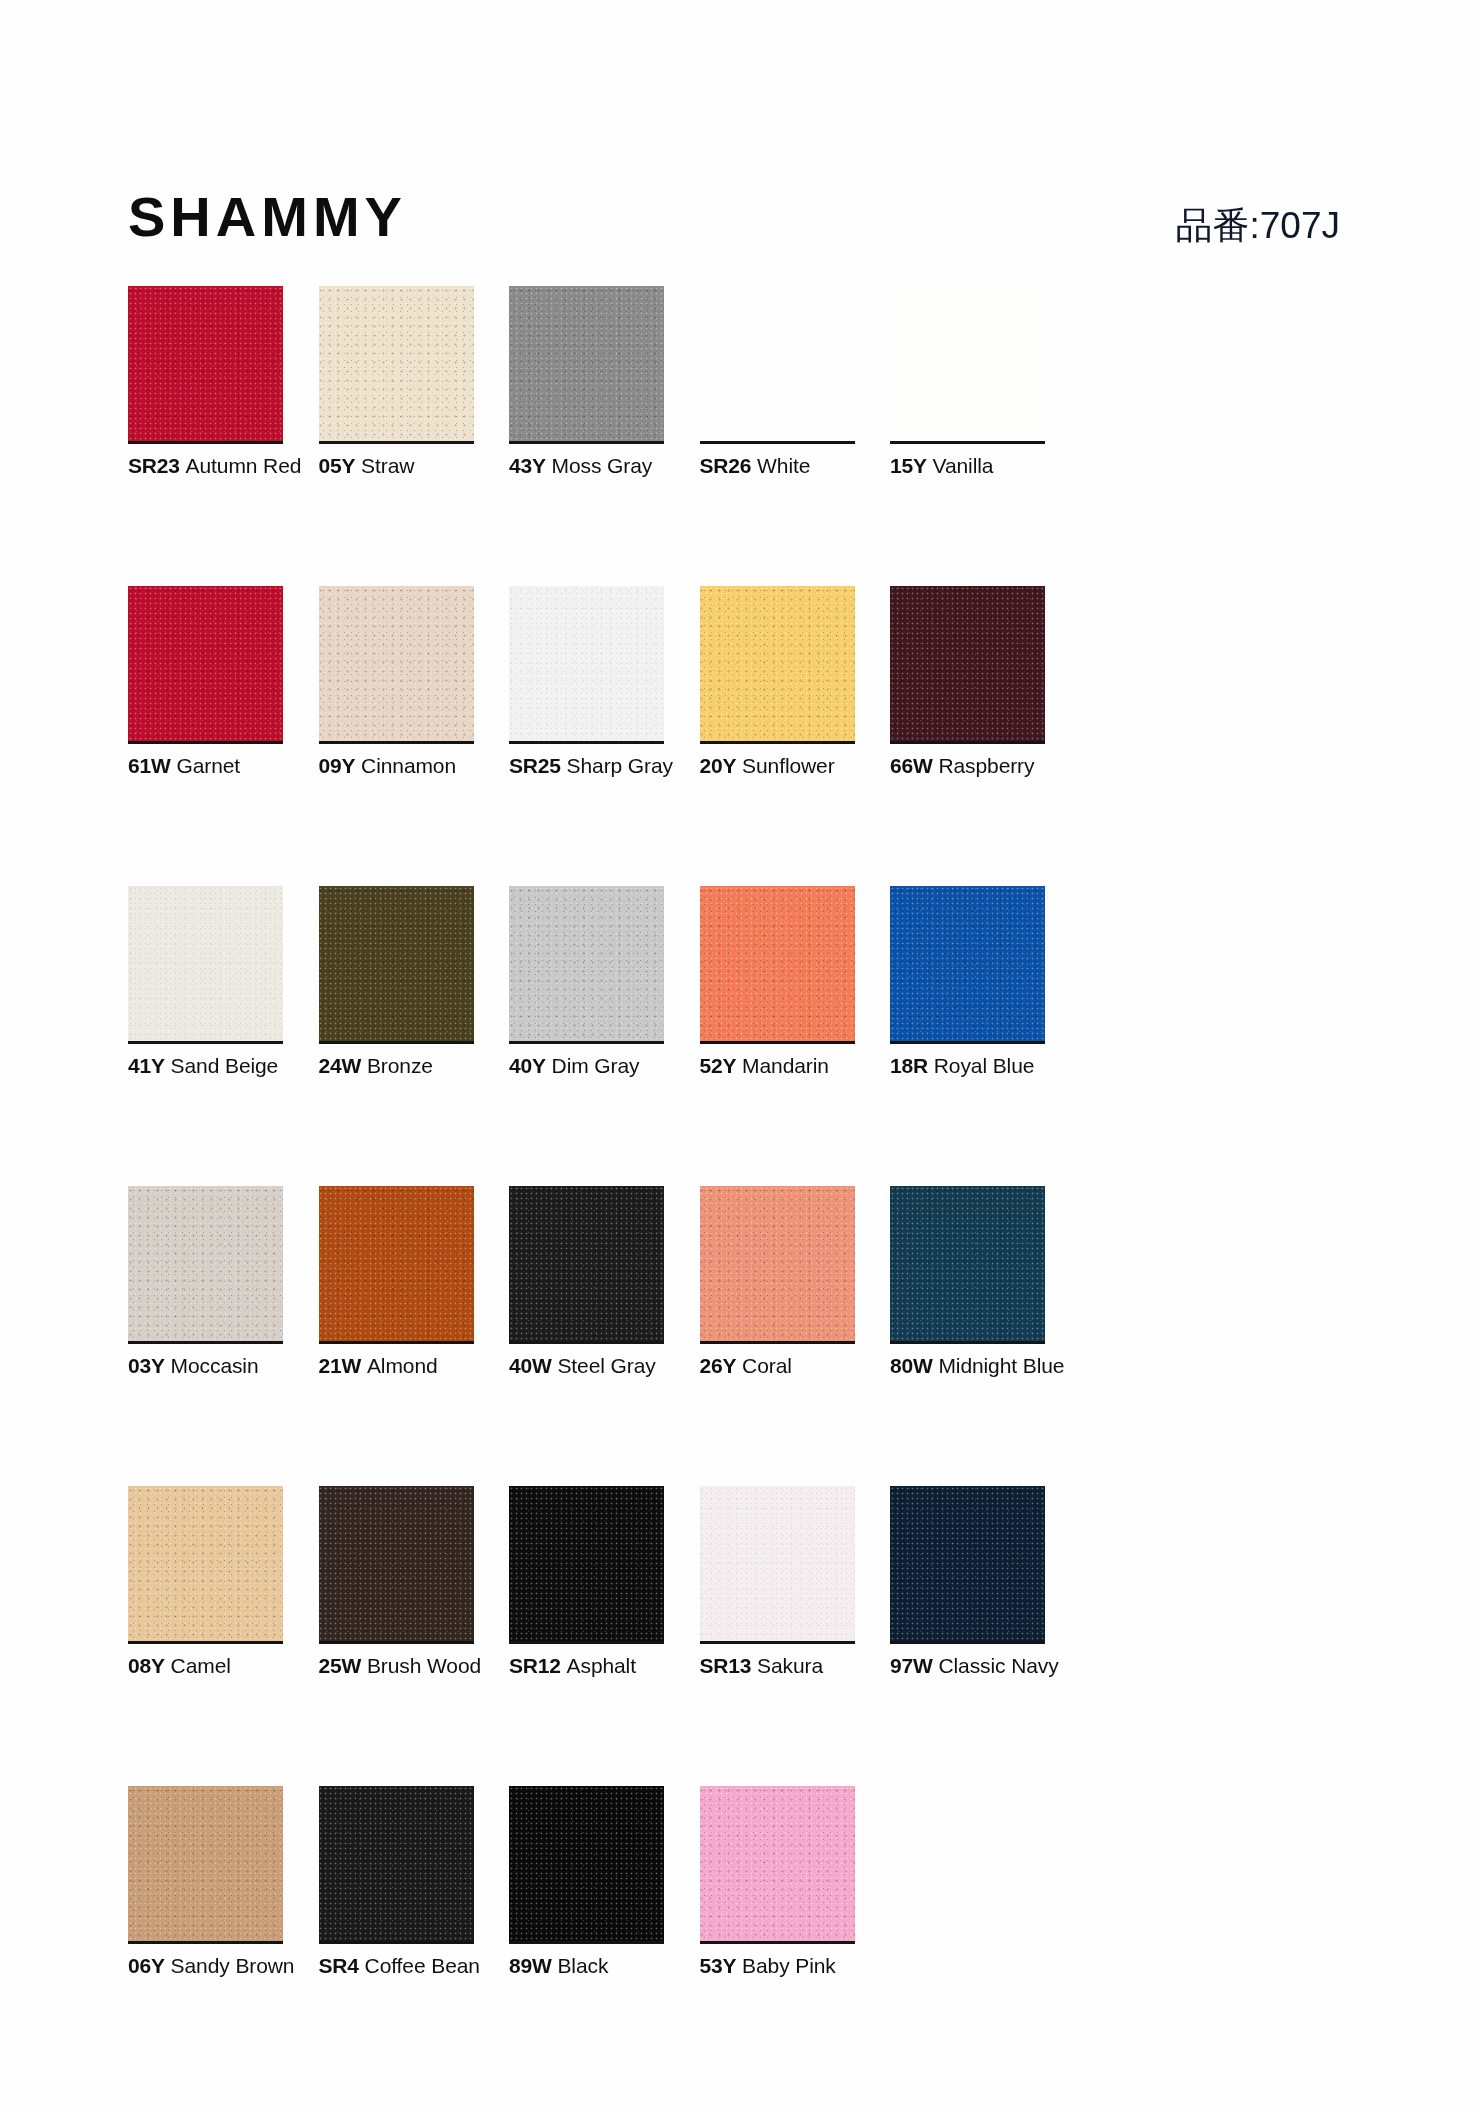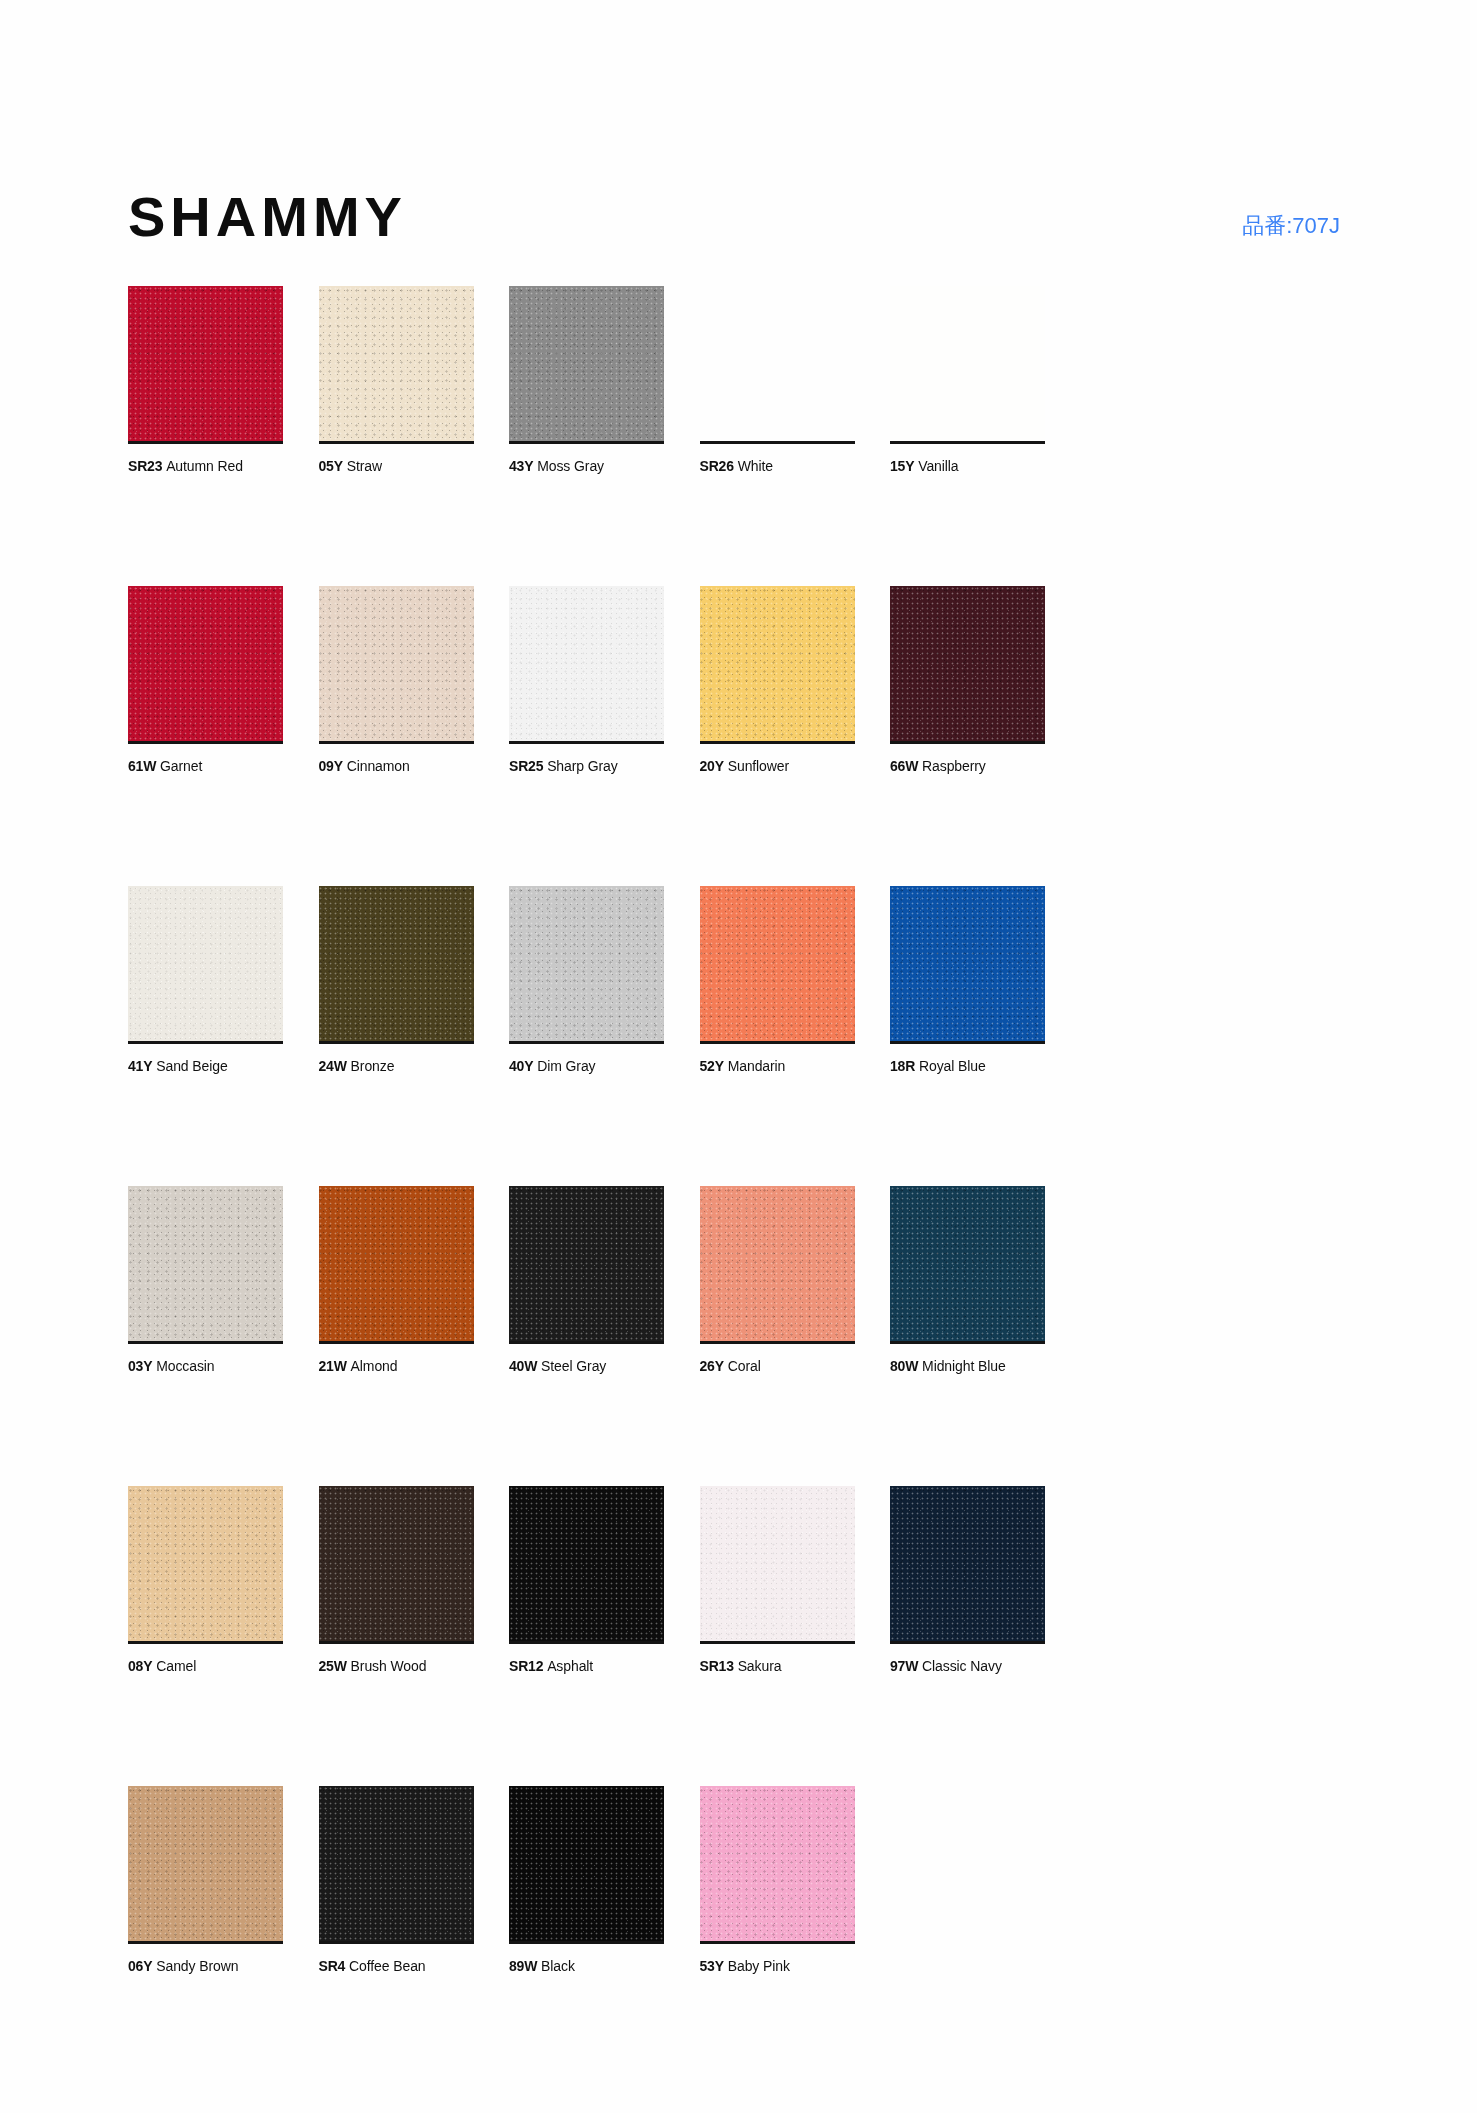--- a/index.html
+++ b/index.html
@@ -42,25 +42,25 @@
     font-weight: 700;
     letter-spacing: 5px;
     line-height: 62px;
     color: #0d0d0d;
     white-space: nowrap;
   }
   .product-code {
     position: absolute;
     right: 0;
     top: 22px;
-    font-size: 22px;
+    font-size: 37px;
     font-weight: 400;
     letter-spacing: 0px;
     line-height: 36px;
-    color: #3b82f6;
+    color: #0f172a;
     white-space: nowrap;
   }
 
   
   .swatch-grid {
     position: absolute;
     left: 128px;
     top: 286px;
     width: 1220px;
     display: grid;
@@ -131,21 +131,21 @@
     width: 155px;
     height: 3px;
     background: #141414;
   }
 
   .swatch-label {
     position: absolute;
     left: 0;
     top: 168px;
     width: 300px;
-    font-size: 14px;
+    font-size: 21px;
     line-height: 24px;
     white-space: nowrap;
     color: #111111;
   }
   .swatch-label .code {
     font-weight: 700;
     letter-spacing: -0.2px;
   }
   .swatch-label .name {
     font-weight: 400;

